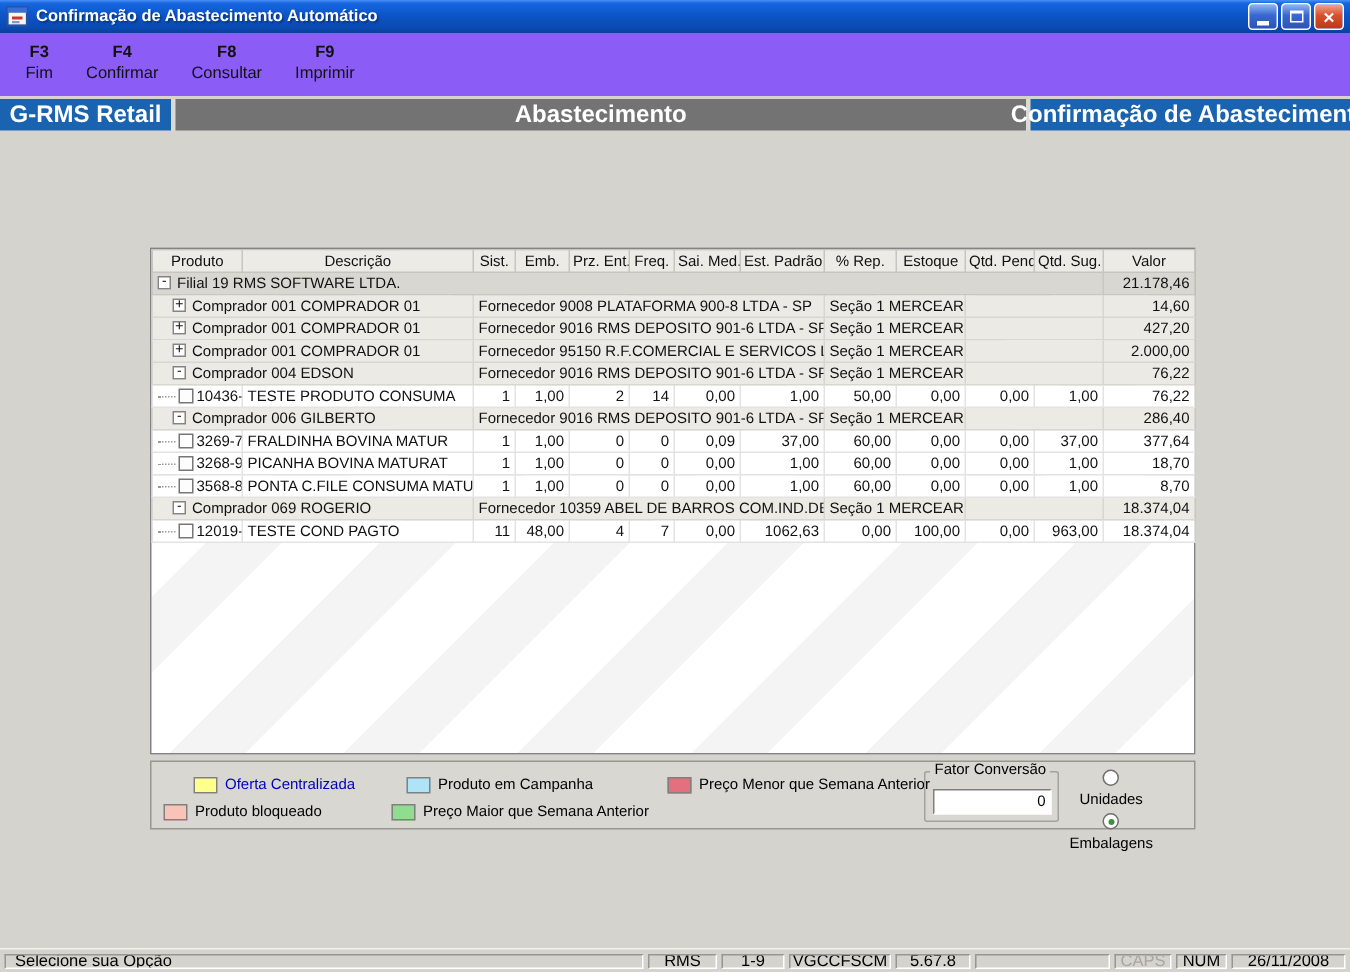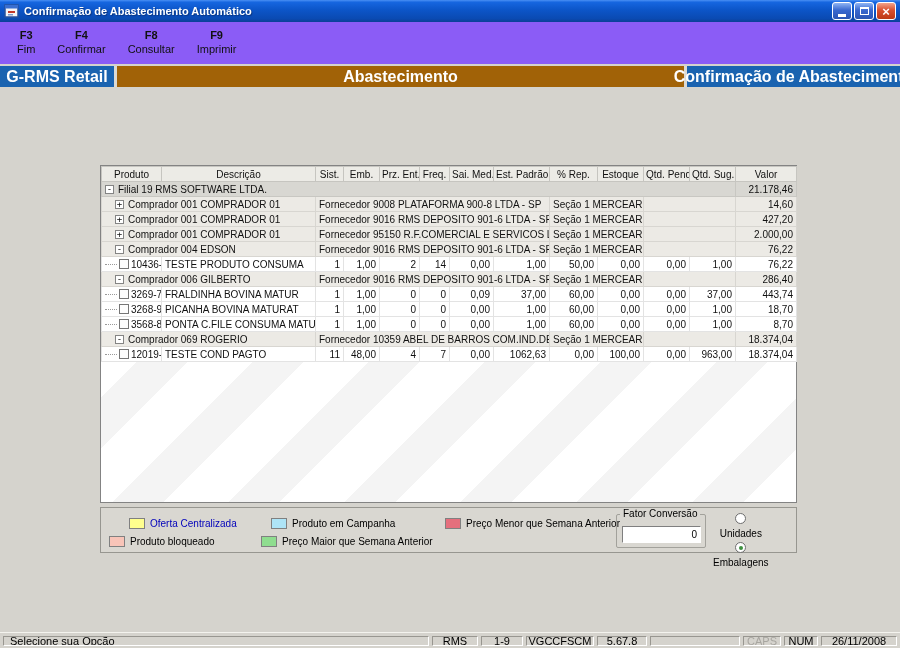--- a/index.html
+++ b/index.html
@@ -124,21 +124,21 @@
       <span class="tb-label">Consultar</span>
     </div>
     <div class="tb-btn">
       <span class="tb-key">F9</span>
       <span class="tb-label">Imprimir</span>
     </div>
   </div>
 
   <div class="banner">
     <div class="banner-seg seg-left" style="background: rgb(26, 99, 176);">G-RMS Retail</div>
-    <div class="banner-seg seg-center" style="background: #a16207;">Abastecimento</div>
+    <div class="banner-seg seg-center" style="background: #737373;">Abastecimento</div>
     <div class="banner-seg seg-right" style="background: rgb(26, 99, 176);">Confirmação de Abastecimento</div>
   </div>
 
   <div class="grid-panel">
     <table class="grid">
       <colgroup>
         <col style="width:60px">
           <col style="width:154px">
           <col style="width:28px">
           <col style="width:36px">
@@ -242,21 +242,21 @@
             <td class="num">1</td>
             <td class="num">1,00</td>
             <td class="num">0</td>
             <td class="num">0</td>
             <td class="num">0,09</td>
             <td class="num">37,00</td>
             <td class="num">60,00</td>
             <td class="num">0,00</td>
             <td class="num">0,00</td>
             <td class="num">37,00</td>
-            <td class="num">443,74</td>
+            <td class="num">377,64</td>
           </tr>
           <tr class="row-produto">
             <td>
               <div class="prod-inner">
                 <span class="tree-dots"></span>
                 <span class="checkbox"></span>
                 <span class="prod-code">3268-9</span>
               </div>
             </td>
             <td>PICANHA BOVINA MATURAT</td>

